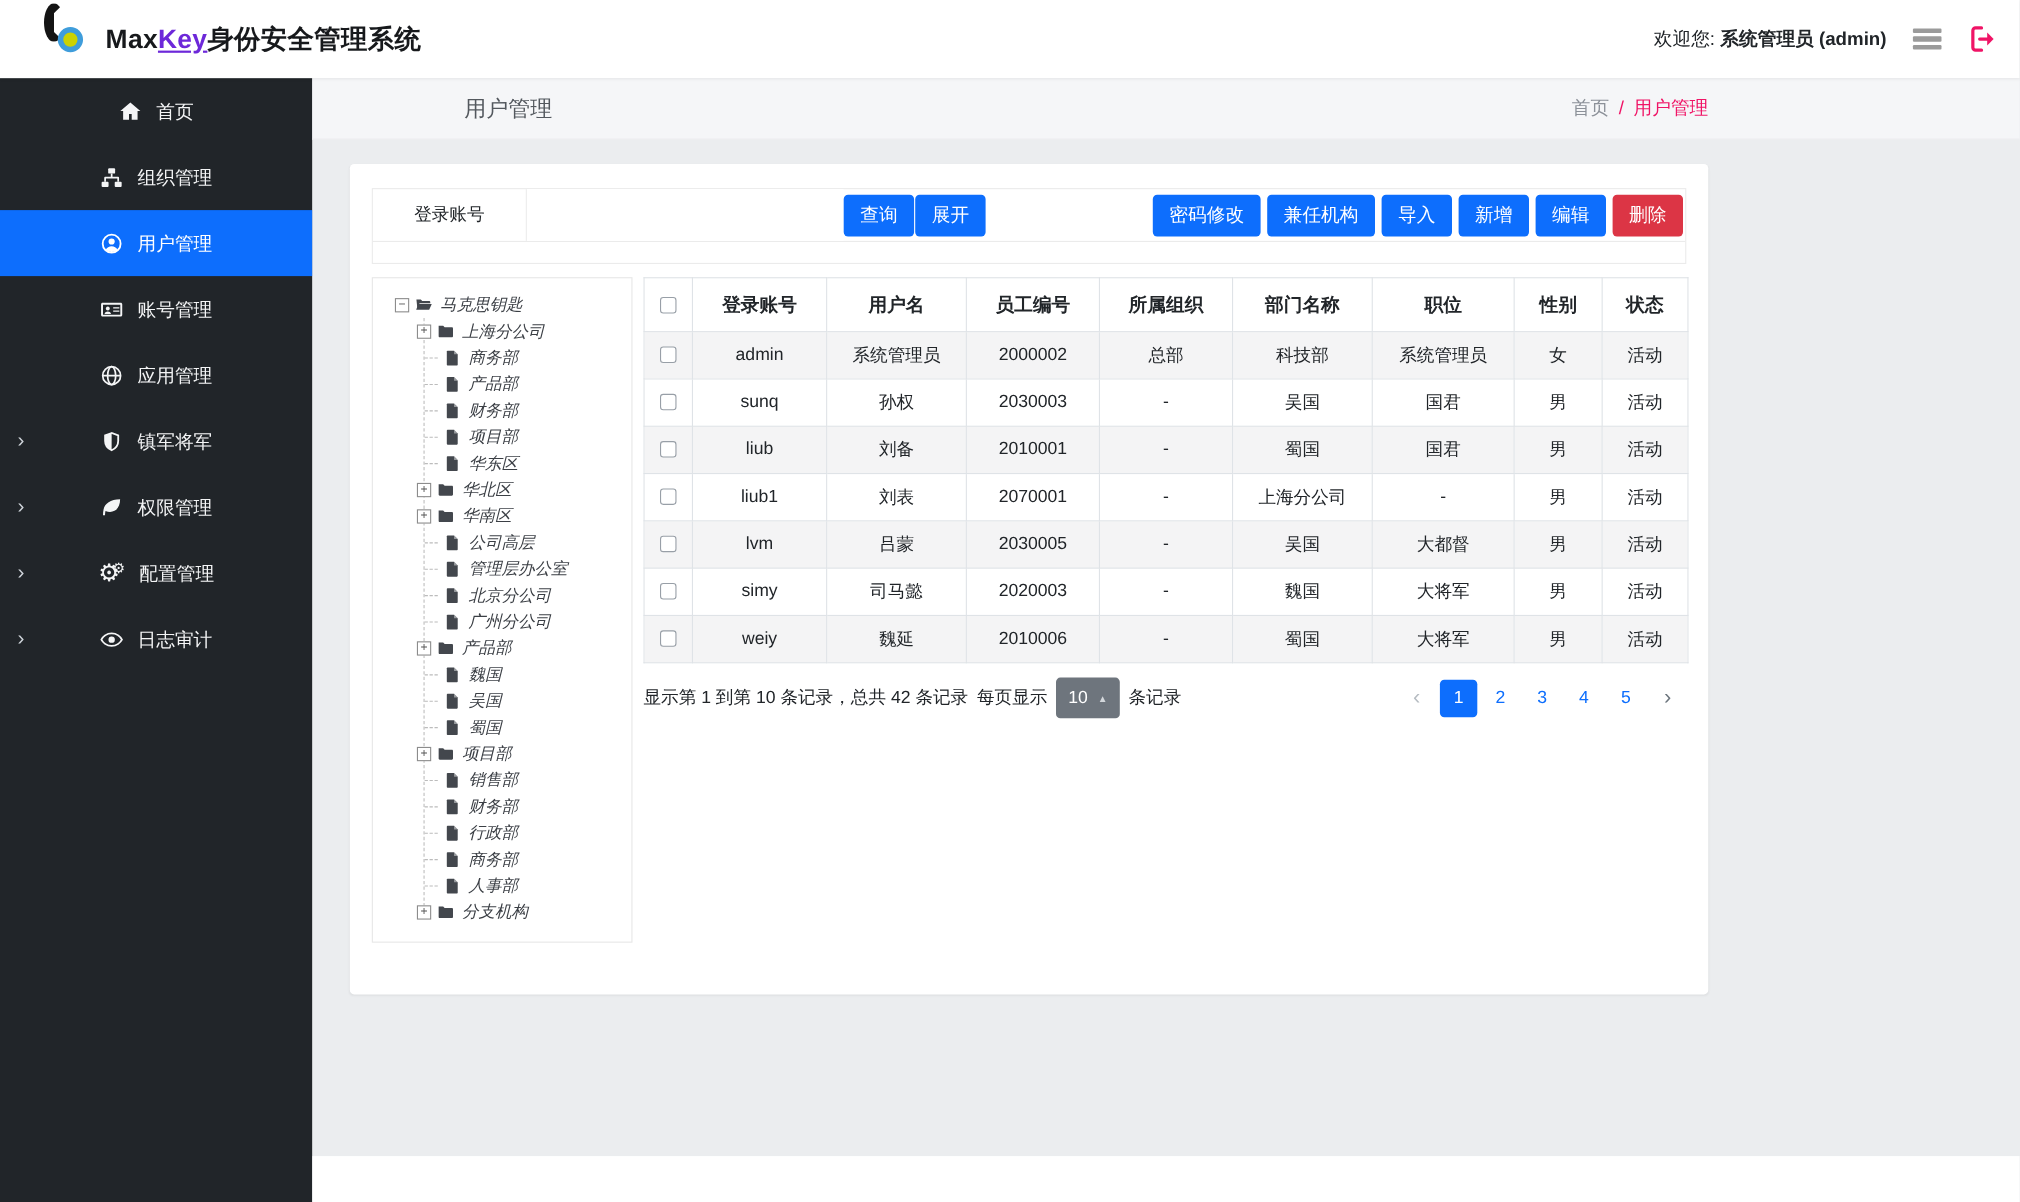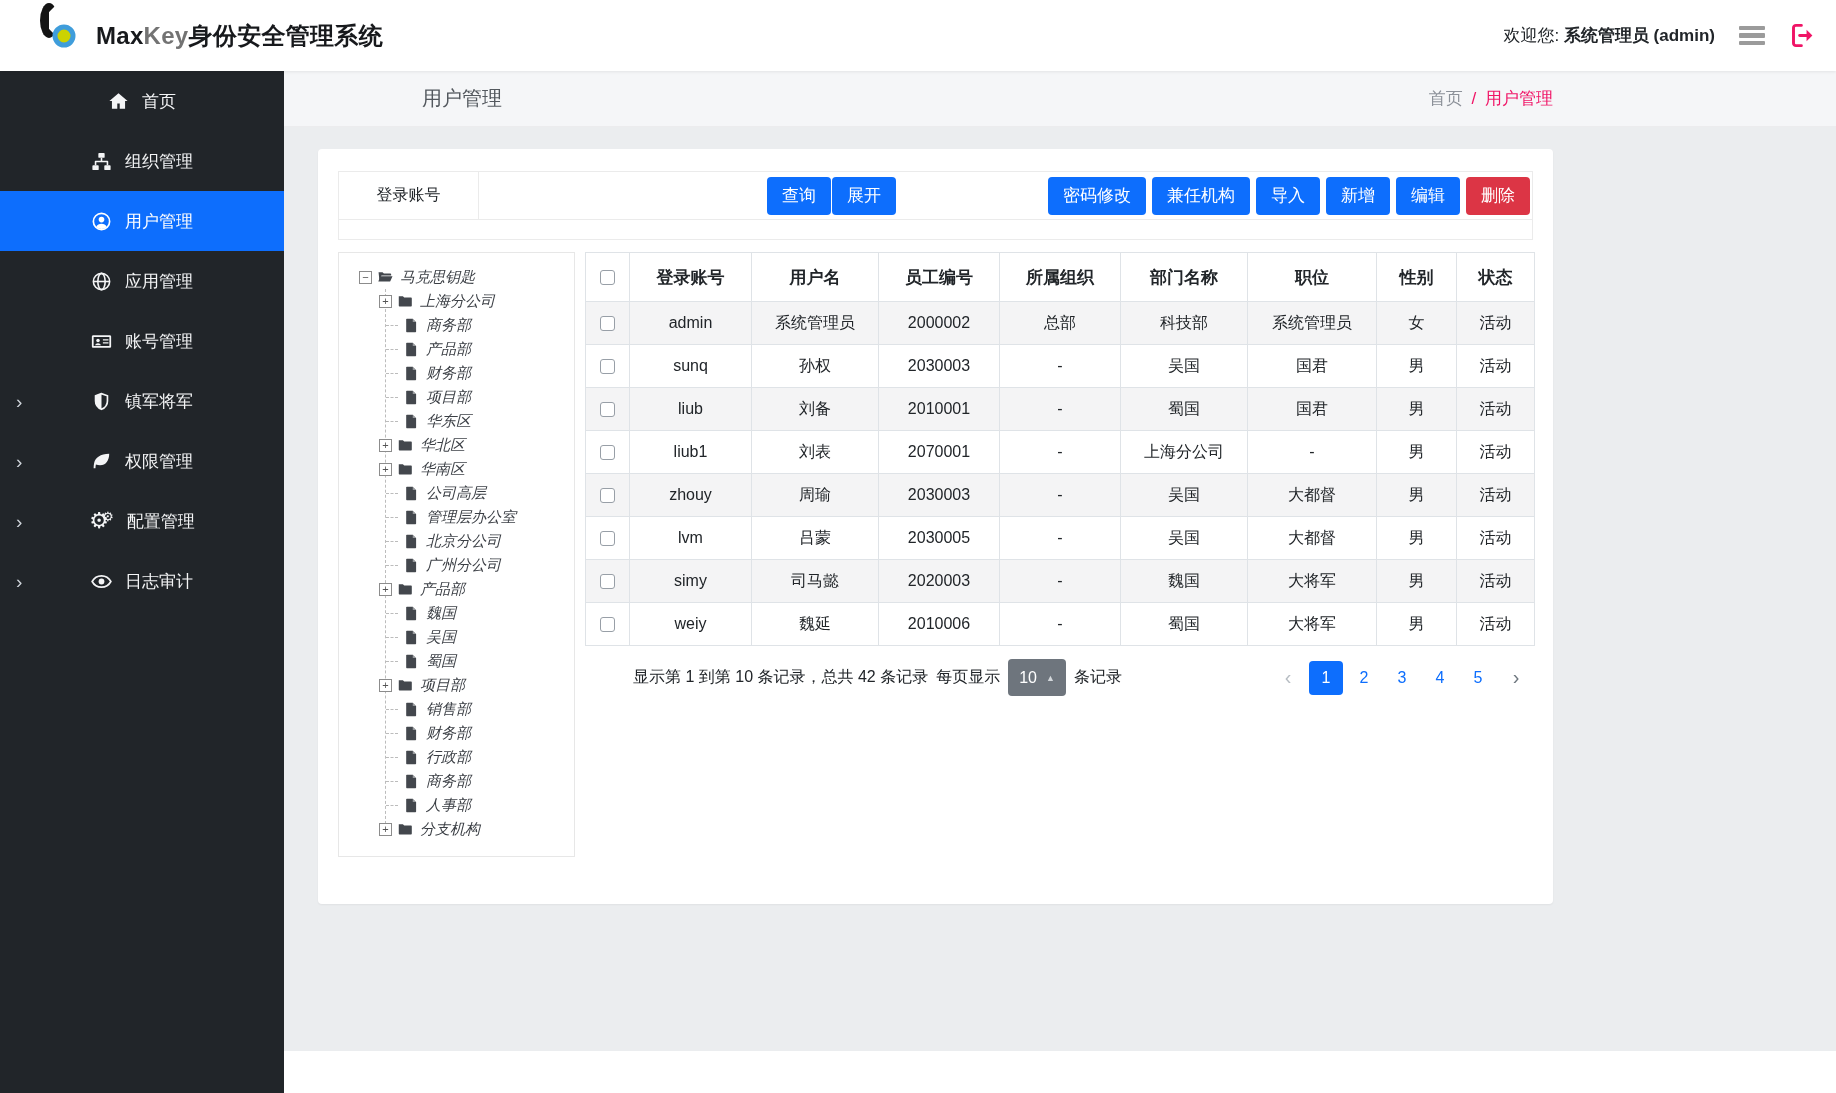--- a/index.html
+++ b/index.html
@@ -11,21 +11,21 @@
   
   .topbar{position:absolute;top:0;left:0;width:1836px;height:71px;background:#fff;
     display:flex;align-items:center;justify-content:space-between;padding:0 20px 0 40px;
     box-shadow:0 1px 3px rgba(0,0,0,.08);z-index:9;}
   .brand{display:flex;align-items:center;gap:9px;}
   .logo-mark{position:relative;width:47px;height:47px;flex:0 0 47px;}
   .logo-c{width:47px;height:47px;border-radius:50%;border:9px solid #141414;border-right-color:transparent;transform:rotate(-28deg);}
   .logo-core{position:absolute;top:50%;left:50%;transform:translate(-50%,-50%);
     width:23px;height:23px;border-radius:50%;border:5px solid #3f9ddb;background:#ccd201;}
   .brand-text{font-size:24px;font-weight:bold;color:#17191c;letter-spacing:.3px;}
-  .brand-key{color:#737373;}
+  .brand-key{color:#6d28d9;text-decoration:underline;}
   .top-right{display:flex;align-items:center;gap:20px;text-align:center;}
   .welcome{font-size:17px;color:#212529;}
   .welcome b{font-weight:bold;}
   .burger{display:flex;flex-direction:column;gap:3.5px;cursor:pointer;padding:4px;}
   .burger span{width:26px;height:4.2px;background:#9b9b9b;border-radius:1px;}
   .logout{cursor:pointer;display:flex;align-items:center;}
   
   .sidebar{position:absolute;top:71px;left:0;bottom:0;width:284px;background:#212529;}
   .side-item{position:relative;height:60px;display:flex;align-items:center;justify-content:center;
     gap:13px;color:#f4f5f6;font-size:17px;cursor:pointer;}
@@ -76,21 +76,21 @@
   
   .tablewrap{flex:1;}
   table{border-collapse:collapse;width:948px;table-layout:fixed;font-size:16px;color:#212529;}
   th,td{border:1px solid #dfe3e7;text-align:center;height:43px;padding:0 4px;overflow:hidden;}
   th{font-size:17px;font-weight:bold;height:49px;background:#fff;}
   tbody tr:nth-child(odd){background:#f4f4f5;}
   .cb{width:15px;height:15px;border:1.5px solid #989fa7;border-radius:3px;background:#fff;
     display:inline-block;vertical-align:middle;cursor:pointer;}
   
   .tfoot{display:flex;align-items:center;justify-content:space-between;margin-top:13px;width:948px;}
-  .tsummary{font-size:16px;color:#212529;display:flex;align-items:center;gap:8px;white-space:nowrap;margin-left:48px;}
+  .tsummary{font-size:16px;color:#212529;display:flex;align-items:center;gap:8px;white-space:nowrap;}
   .psize{background:#6e757d;color:#fff;border:0;border-radius:4px;height:37px;padding:0 11px;
     font-size:16px;display:inline-flex;align-items:center;gap:9px;cursor:pointer;font-family:inherit;}
   .psize .caret{font-size:9px;color:#d3d7db;}
   .pager{display:flex;align-items:center;gap:4px;font-size:16px;}
   .pg{min-width:34px;height:34px;display:flex;align-items:center;justify-content:center;
     border-radius:4px;color:#0d6efd;cursor:pointer;padding:0 6px;}
   .pg.active{background:#0d6efd;color:#fff;}
   .pg.prev{color:#b6bcc2;font-size:20px;}
   .pg.next{color:#6c757d;font-size:20px;}
   .mainfooter{position:absolute;left:0;right:0;bottom:0;height:42px;background:#fff;}
@@ -147,38 +147,38 @@
         <svg viewBox="0 0 24 24" fill="currentColor">
           <circle cx="12" cy="12" r="9.3" fill="none" stroke="currentColor" stroke-width="1.9"></circle>
           <circle cx="12" cy="9.8" r="3.2"></circle>
           <path d="M5.8 18.3c1.3-2.4 3.6-3.7 6.2-3.7s4.9 1.3 6.2 3.7a9.3 9.3 0 0 1-12.4 0z"></path>
         </svg>
       </span>
       <span>用户管理</span>
     </div>
     <div class="side-item">
       <span class="icon">
-        <svg viewBox="0 0 24 24" fill="none" stroke="currentColor" stroke-width="1.8">
-          <circle cx="12" cy="12" r="9.3"></circle>
-          <ellipse cx="12" cy="12" rx="4.2" ry="9.3"></ellipse>
-          <path d="M2.7 12h18.6"></path>
-        </svg>
-      </span>
-      <span>应用管理</span>
-    </div>
-    <div class="side-item">
-      <span class="icon">
         <svg viewBox="0 0 24 24" fill="currentColor">
           <path d="M2.6 4.8h18.8c.9 0 1.6.7 1.6 1.6v11.2c0 .9-.7 1.6-1.6 1.6H2.6c-.9 0-1.6-.7-1.6-1.6V6.4c0-.9.7-1.6 1.6-1.6zm.4 2v10.4h18V6.8z"></path>
           <circle cx="8" cy="10.8" r="2"></circle>
           <path d="M4.6 16.4c.6-1.5 1.9-2.4 3.4-2.4s2.8.9 3.4 2.4z"></path>
           <path d="M13.6 9.4h6.4v1.5h-6.4zm0 3.4h6.4v1.5h-6.4z"></path>
         </svg>
       </span>
       <span>账号管理</span>
+    </div>
+    <div class="side-item">
+      <span class="icon">
+        <svg viewBox="0 0 24 24" fill="none" stroke="currentColor" stroke-width="1.8">
+          <circle cx="12" cy="12" r="9.3"></circle>
+          <ellipse cx="12" cy="12" rx="4.2" ry="9.3"></ellipse>
+          <path d="M2.7 12h18.6"></path>
+        </svg>
+      </span>
+      <span>应用管理</span>
     </div>
     <div class="side-item">
       <span class="chev">›</span>
       <span class="icon">
         <svg viewBox="0 0 24 24">
           <path d="M12 3 5.2 5.5v5.8c0 4.3 2.7 7.8 6.8 9.6 4.1-1.8 6.8-5.3 6.8-9.6V5.5z" fill="none" stroke="currentColor" stroke-width="1.9"></path>
           <path d="M12 3 5.2 5.5v5.8c0 4.3 2.7 7.8 6.8 9.6z" fill="currentColor"></path>
         </svg>
       </span>
       <span>镇军将军</span>
@@ -548,31 +548,20 @@
                 <td>刘表</td>
                 <td>2070001</td>
                 <td>-</td>
                 <td>上海分公司</td>
                 <td>-</td>
                 <td>男</td>
                 <td>活动</td>
               </tr>
               <tr>
                 <td><span class="cb"></span></td>
-                <td>zhouy</td>
-                <td>周瑜</td>
-                <td>2030003</td>
-                <td>-</td>
-                <td>吴国</td>
-                <td>大都督</td>
-                <td>男</td>
-                <td>活动</td>
-              </tr>
-              <tr>
-                <td><span class="cb"></span></td>
                 <td>lvm</td>
                 <td>吕蒙</td>
                 <td>2030005</td>
                 <td>-</td>
                 <td>吴国</td>
                 <td>大都督</td>
                 <td>男</td>
                 <td>活动</td>
               </tr>
               <tr>

